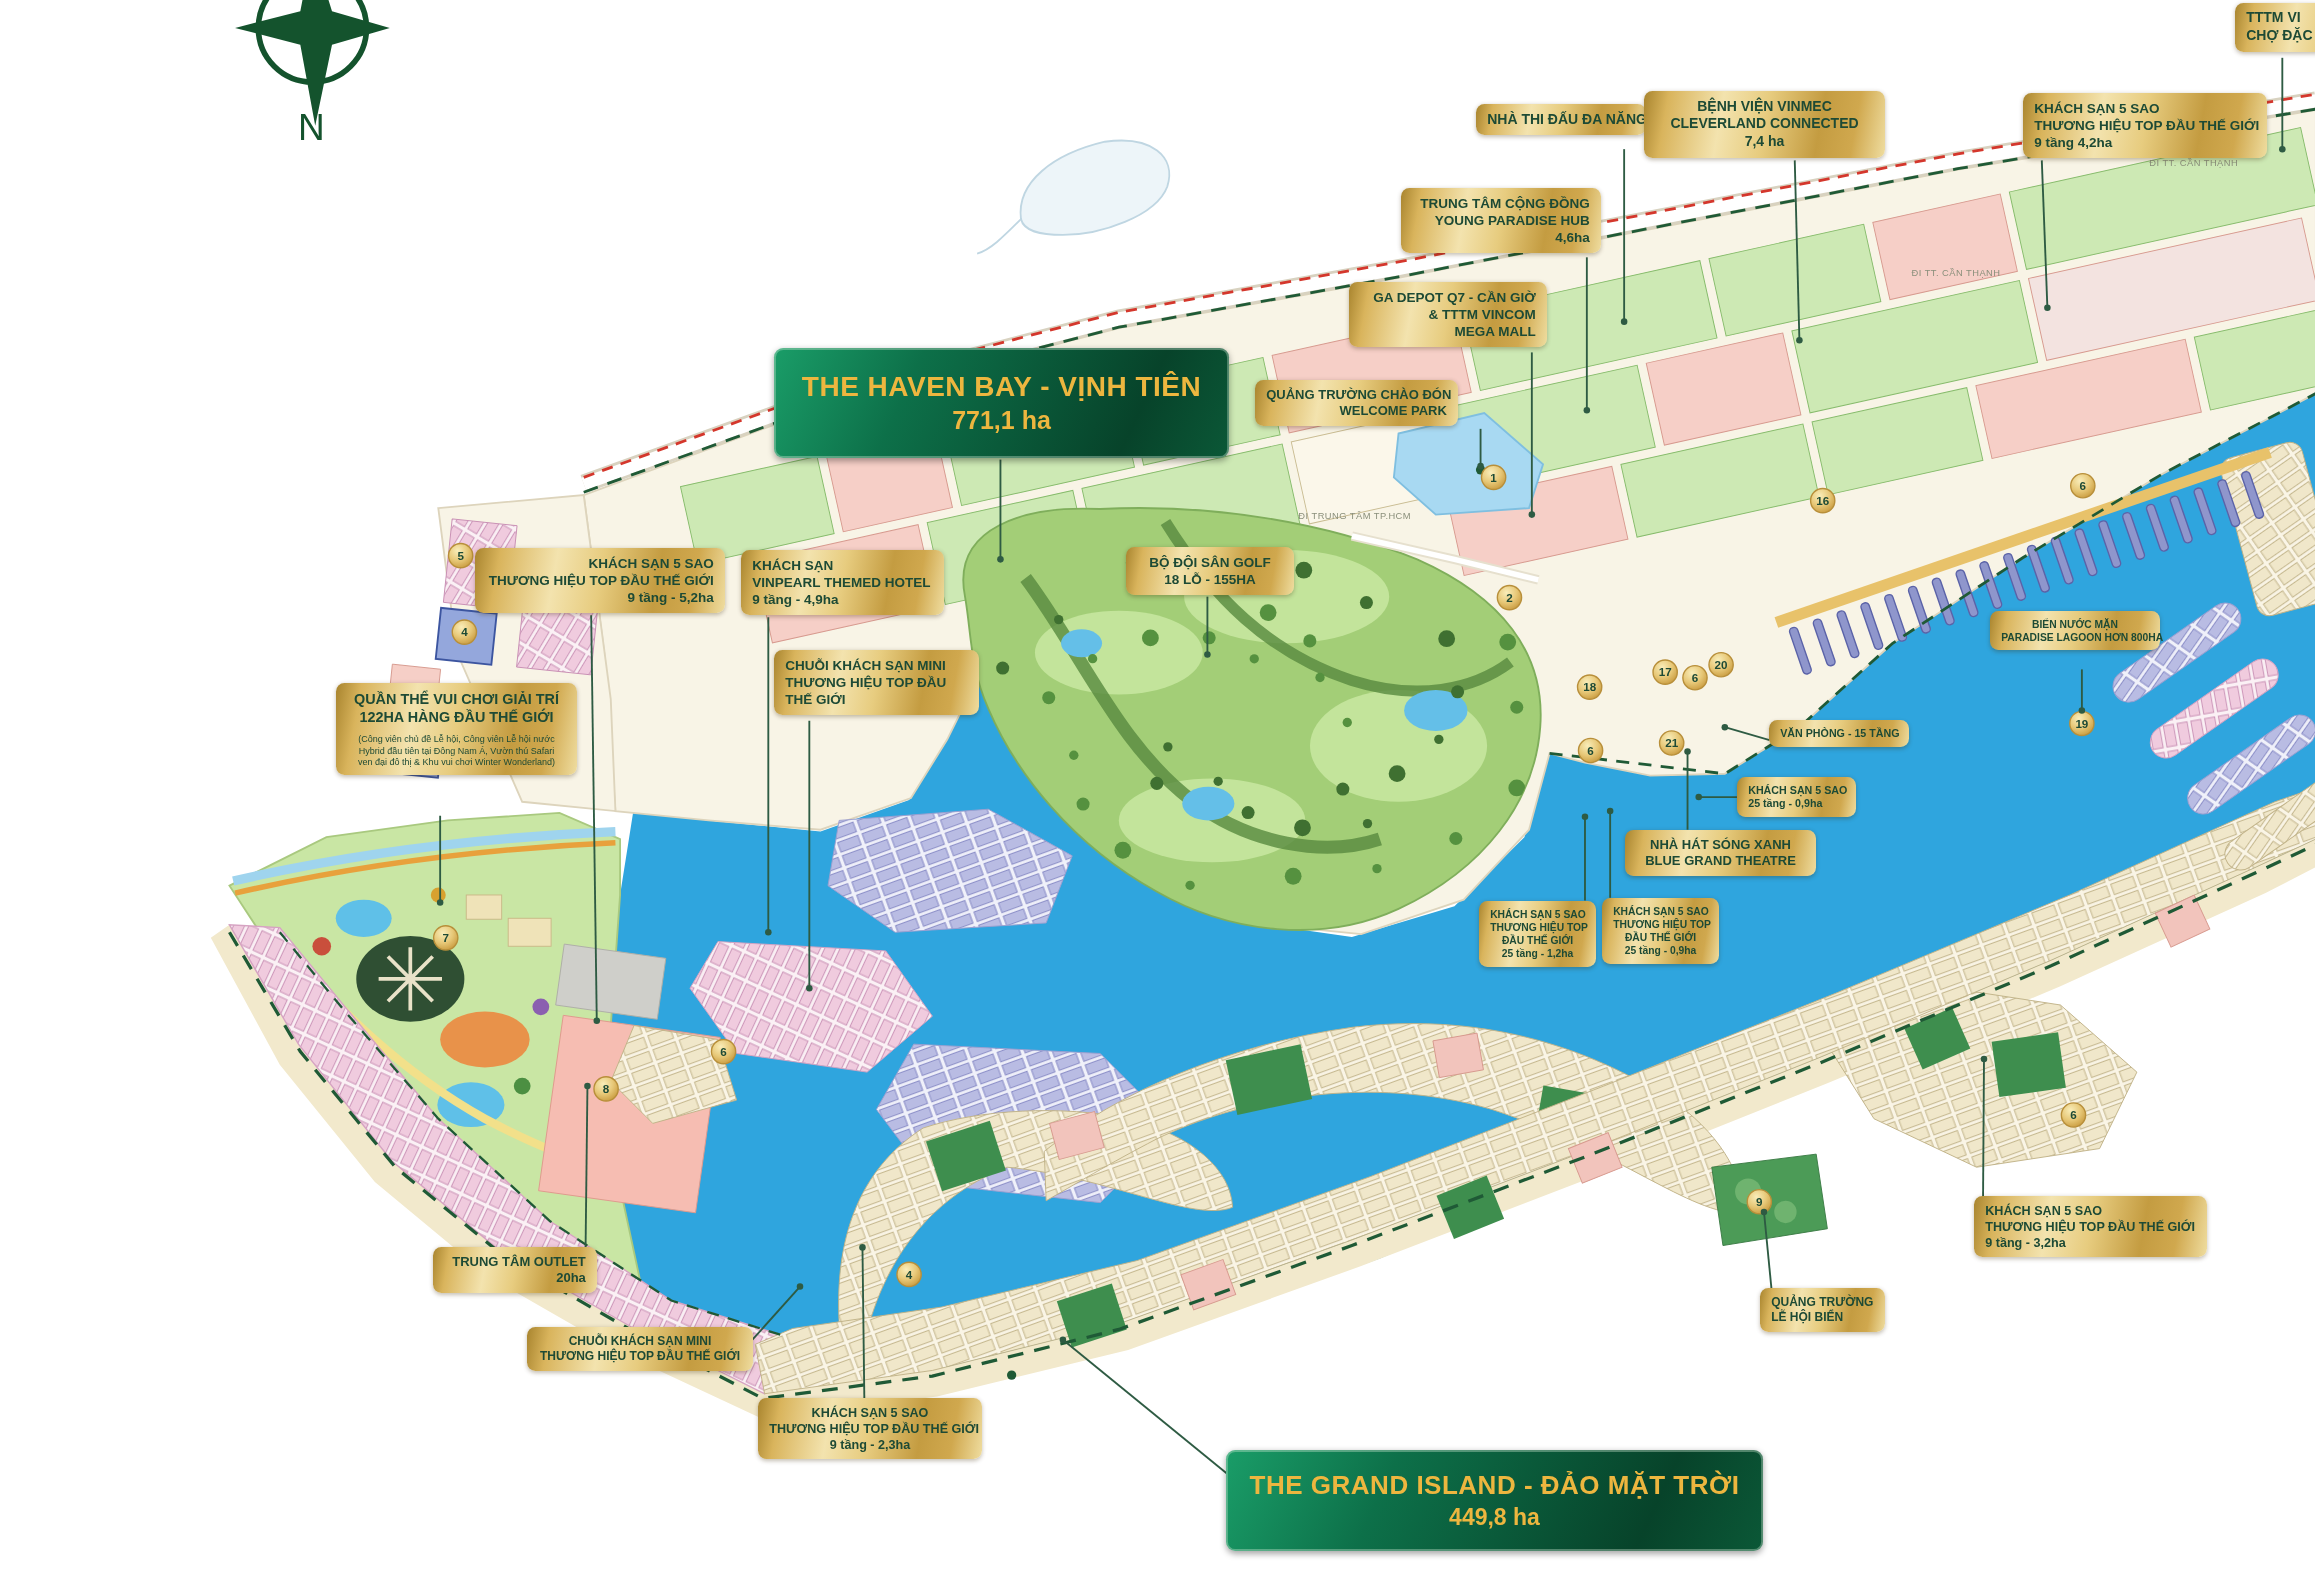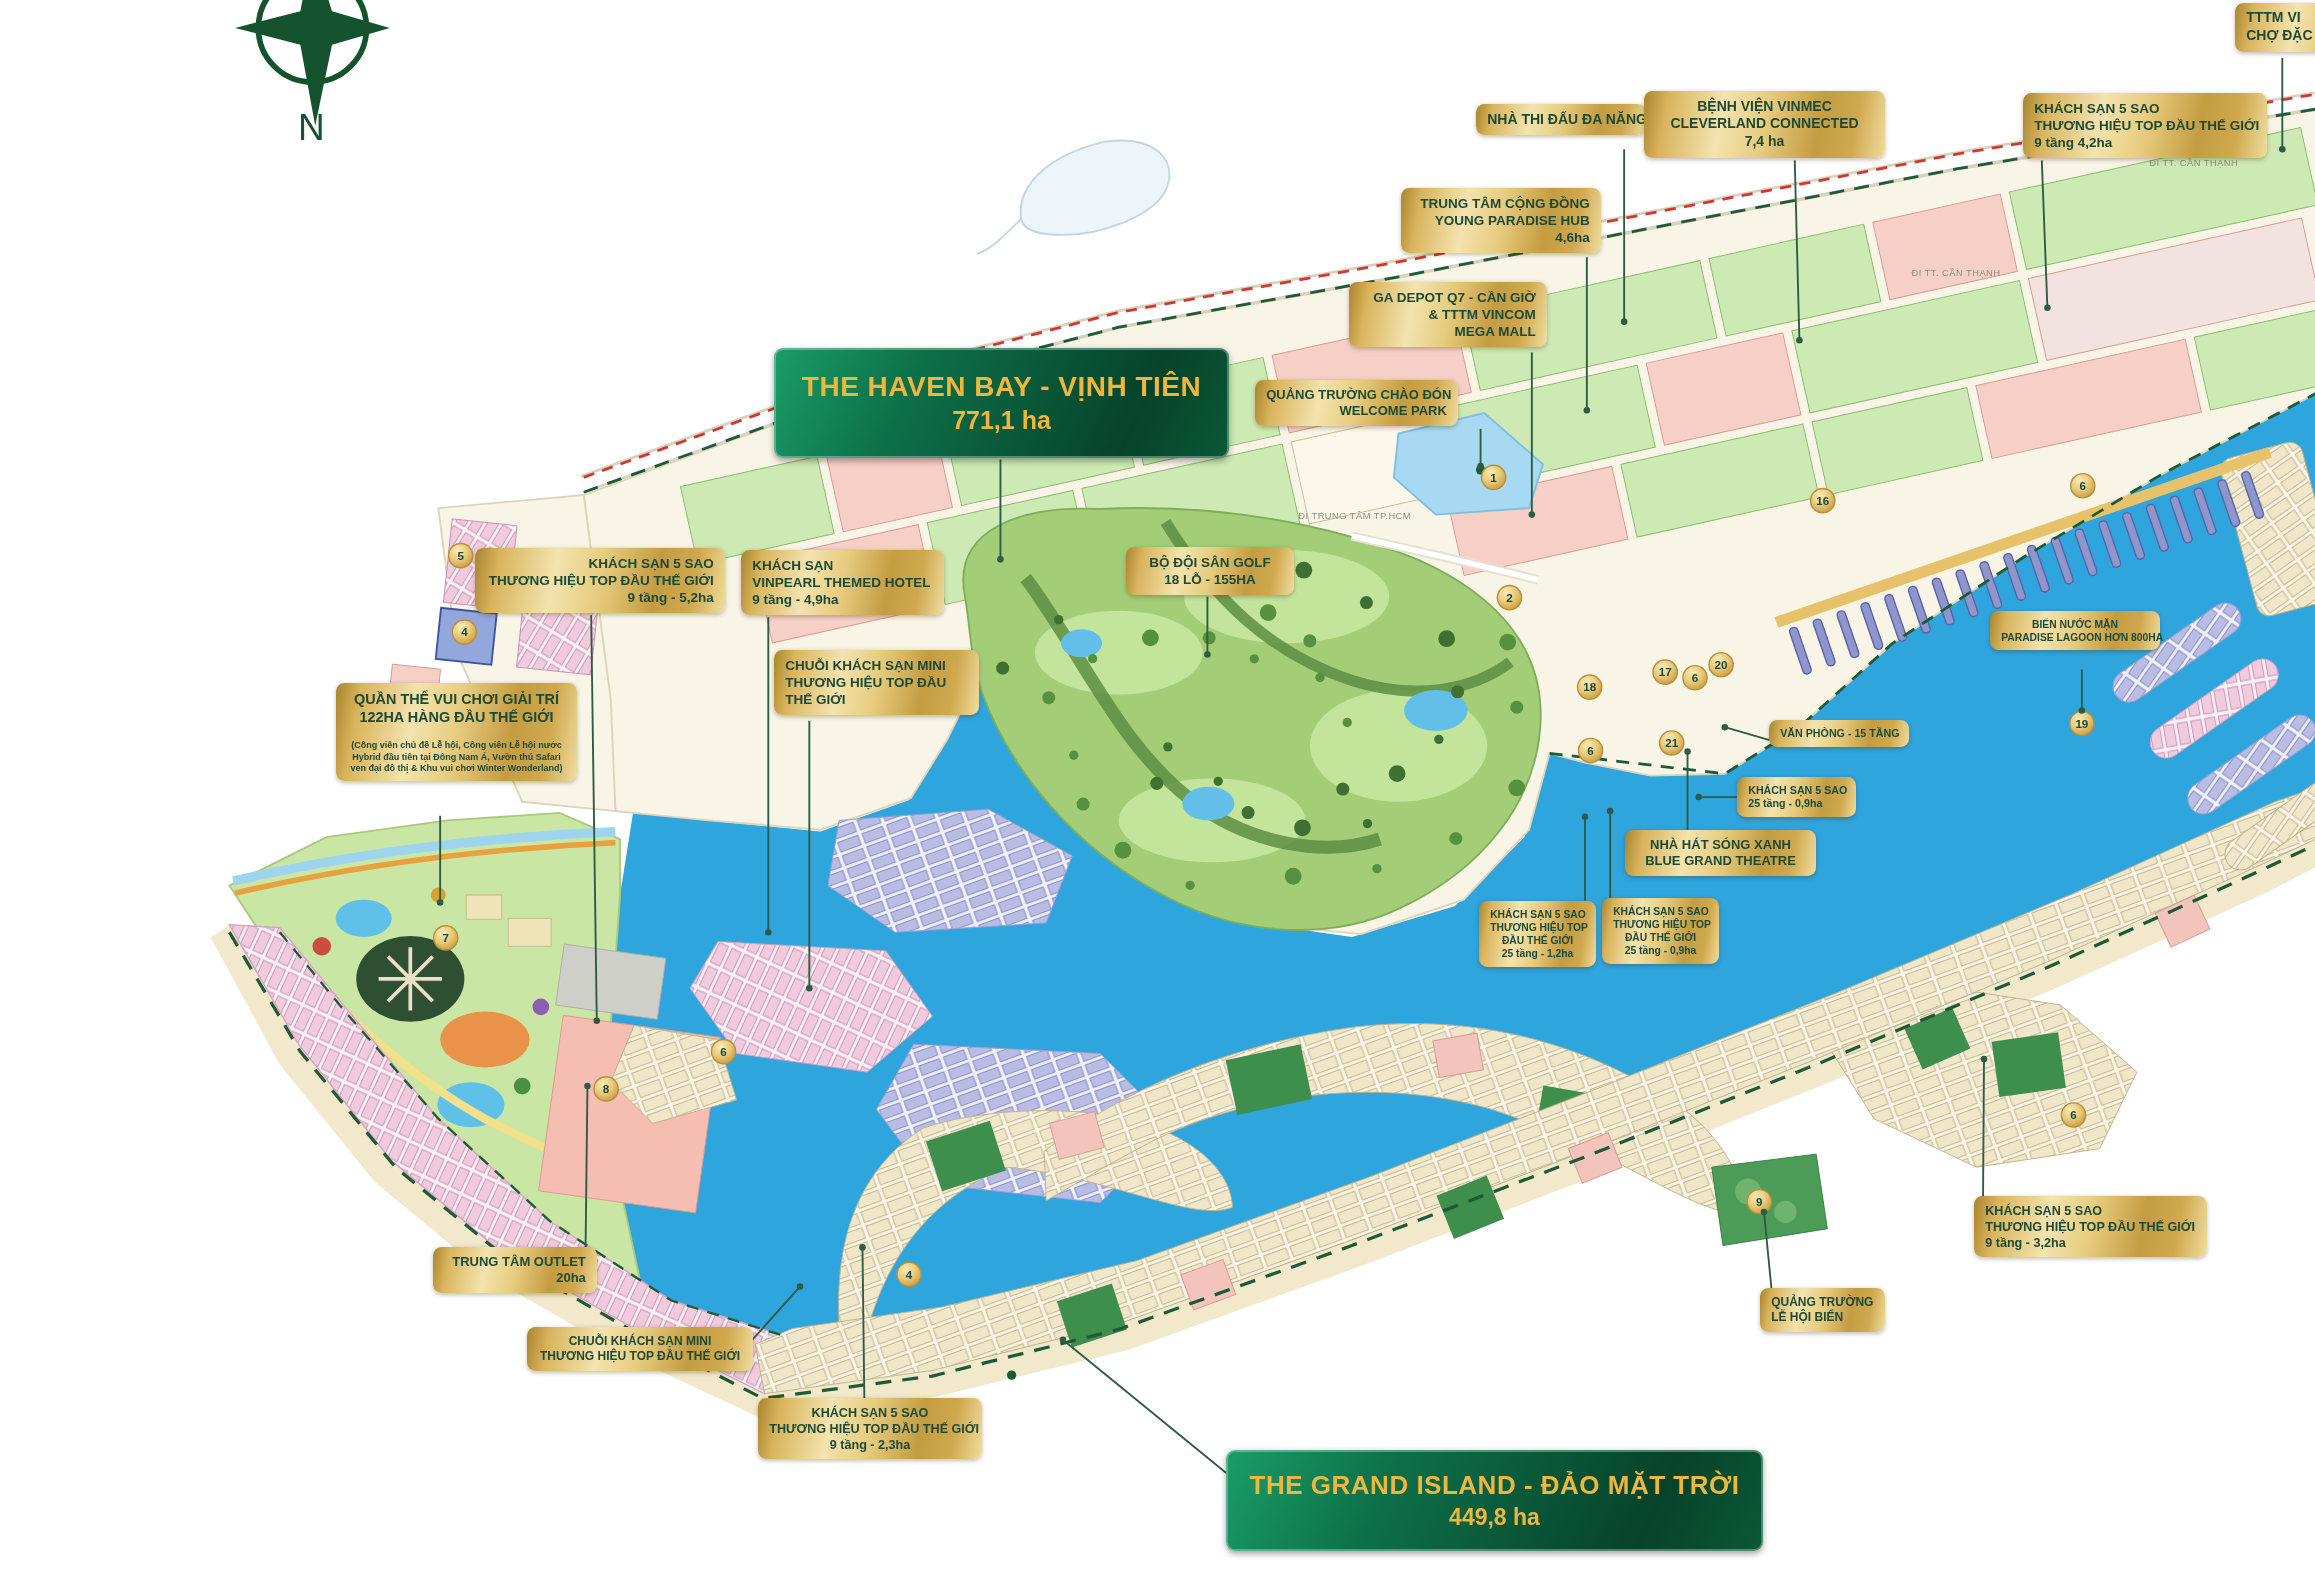--- a/index.html
+++ b/index.html
@@ -4,21 +4,21 @@
 <style>
   html,body{margin:0;padding:0;background:#ffffff;}
   .stage{position:relative;width:2316px;height:1583px;overflow:hidden;background:#ffffff;
          font-family:"Liberation Sans","DejaVu Sans",sans-serif;}
   .stage svg{position:absolute;left:0;top:0;}
   #leader-layer{pointer-events:none;}
   .callout{position:absolute;box-sizing:border-box;padding:6.5px 11.2px;border-radius:8.4px;
     background:linear-gradient(100deg,#a8842e 0%,#d9b45c 10%,#f3e3ae 32%,#e7cc7f 50%,#c49c41 72%,#d0a84e 86%,#efdda0 100%);
     color:#1d4a35;font-weight:700;line-height:1.28;box-shadow:0 1.9px 4.7px rgba(60,40,0,.30);
     white-space:nowrap;}
-  .callout .small{font-weight:700;line-height:1.25;margin-top:14px;}
+  .callout .small{font-weight:400;line-height:1.25;margin-top:8px;}
   .ta-l{text-align:left}.ta-c{text-align:center}.ta-r{text-align:right}
   .title-box{position:absolute;box-sizing:border-box;border-radius:9.3px;text-align:center;
     background:linear-gradient(115deg,#1a9d68 0%,#0d7049 30%,#07432a 78%,#0b5837 100%);
     box-shadow:0 2.8px 6.5px rgba(0,0,0,.35), inset 0 0 0 1.9px rgba(220,240,220,.35);
     color:#edb63f;font-weight:700;display:flex;flex-direction:column;justify-content:center;}
   .title-box .t1{font-size:28px;letter-spacing:0.5px;}
   .title-box .t2{font-size:25px;margin-top:3.7px;}
   #grand-island-title .t1{font-size:26px;}
   #grand-island-title .t2{font-size:23px;}
 </style>

